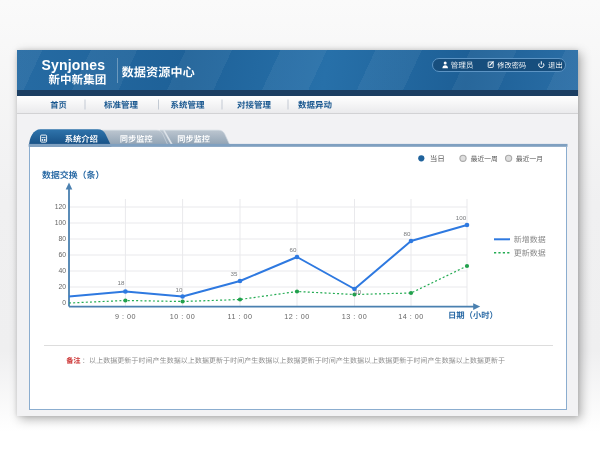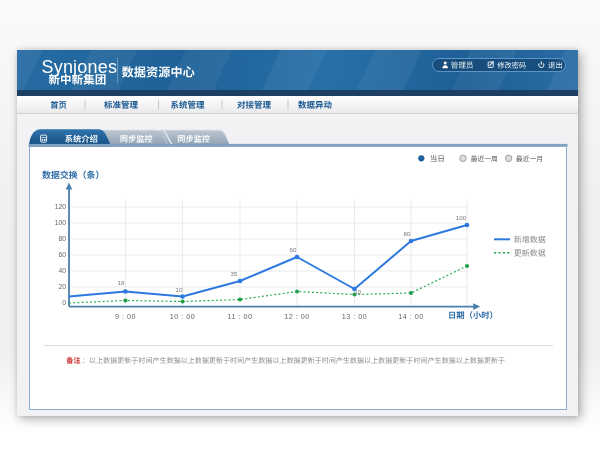--- a/index.html
+++ b/index.html
@@ -5,21 +5,21 @@
 body{position:relative;background:linear-gradient(180deg,#fafafa 0%,#f0f0f1 45%,#efeff0 78%,#ffffff 96%)}
 .panel{position:absolute;left:17px;top:50px;width:561px;height:366px;background:#f2f2f4;
   box-shadow:3px 3px 10px rgba(0,0,0,.30),0 0 4px rgba(0,0,0,.12)}
 .header{position:absolute;left:17px;top:50px;width:561px;height:40px;
   background:linear-gradient(100deg,#266ba3 0%,#1e6198 30%,#2770a9 55%,#1d5f96 80%,#2a6ea6 100%);overflow:hidden}
 .header:before{content:"";position:absolute;left:-60px;top:-120px;width:800px;height:400px;
   background:repeating-linear-gradient(115deg,rgba(255,255,255,0.05) 0 42px,rgba(255,255,255,0) 42px 86px)}
 .navy{position:absolute;left:17px;top:90px;width:561px;height:5.5px;background:#1c3f63}
 .nav{position:absolute;left:17px;top:95.5px;width:561px;height:18.5px;
   background:linear-gradient(#ffffff,#eaeaec);border-bottom:1px solid #d2d2d4}
-.logo{position:absolute;left:41.5px;top:57px;color:#fff;font-weight:normal;font-size:18px;letter-spacing:0.2px}
+.logo{position:absolute;left:41.5px;top:57px;color:#fff;font-weight:bold;font-size:14px;letter-spacing:0.2px}
 .vsep{position:absolute;left:116.5px;top:58px;width:1px;height:25px;background:rgba(255,255,255,0.3)}
 .pill{position:absolute;left:432px;top:57.8px;width:133.5px;height:14.2px;border-radius:7.2px;
   background:#174e7d;border:1px solid #5c94c4}
 .box{position:absolute;left:28.6px;top:146.8px;width:538.9px;height:262.9px;background:#fff;
   border:1px solid #8badcf;border-top:none}
 .hr1{position:absolute;left:44px;top:344.6px;width:509px;height:1px;background:#dddddd}
 svg.ov{position:absolute;left:0;top:0}
 </style></head><body>
 <div class="panel"></div>
 <div class="header"></div>

